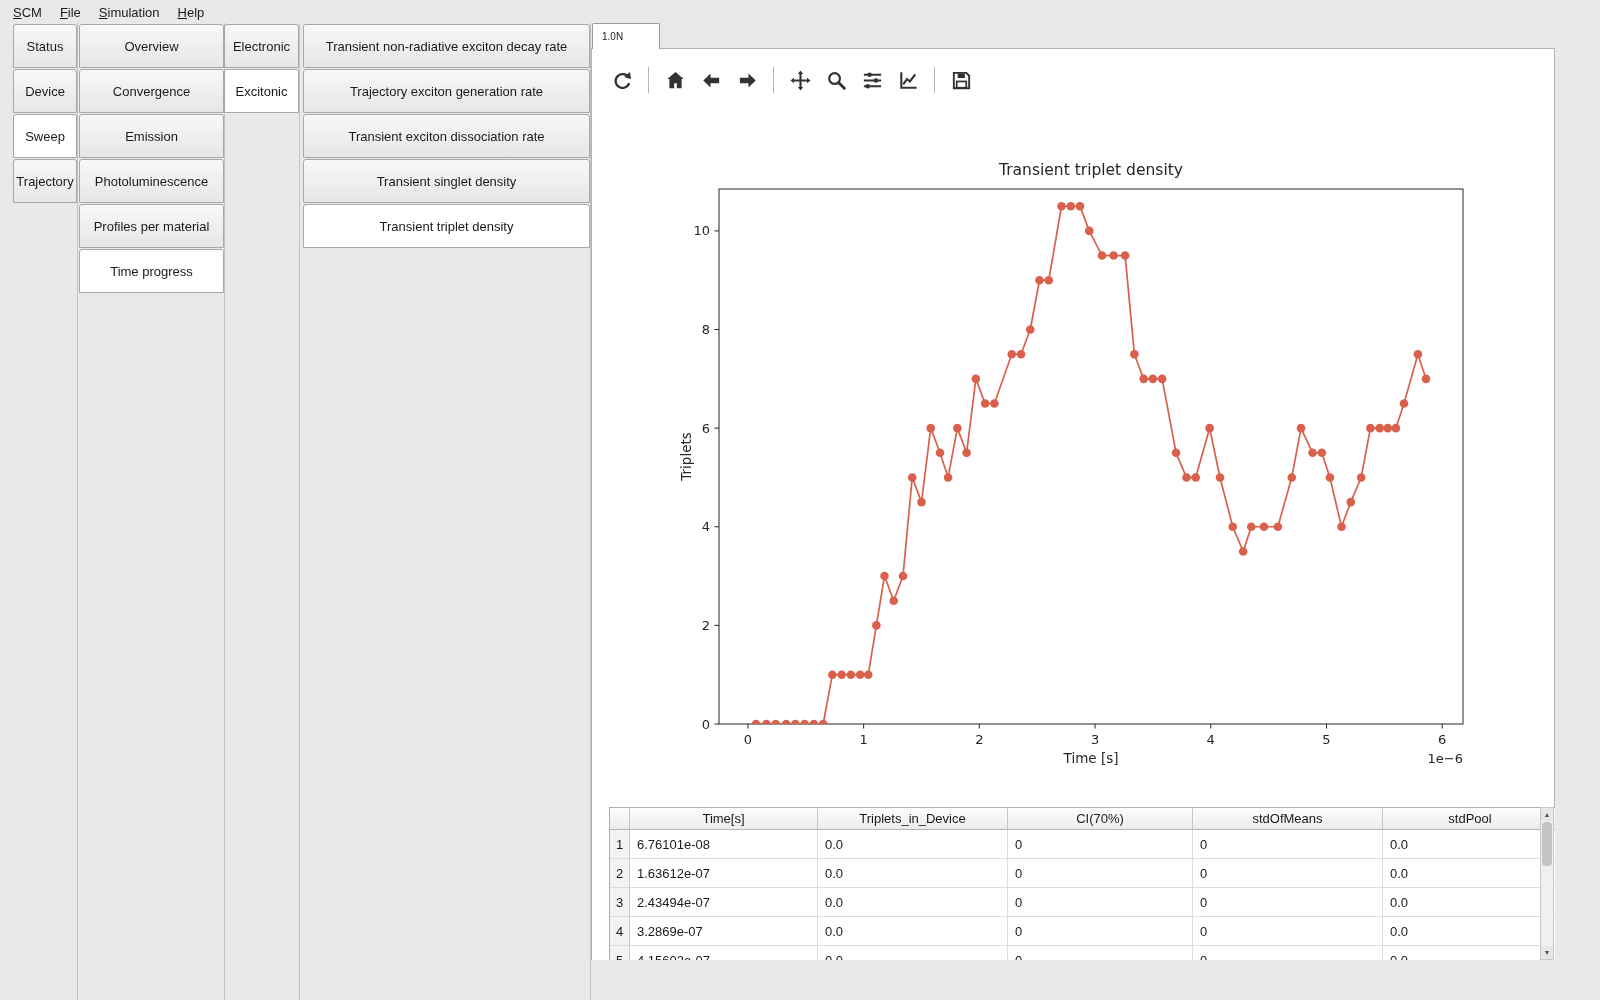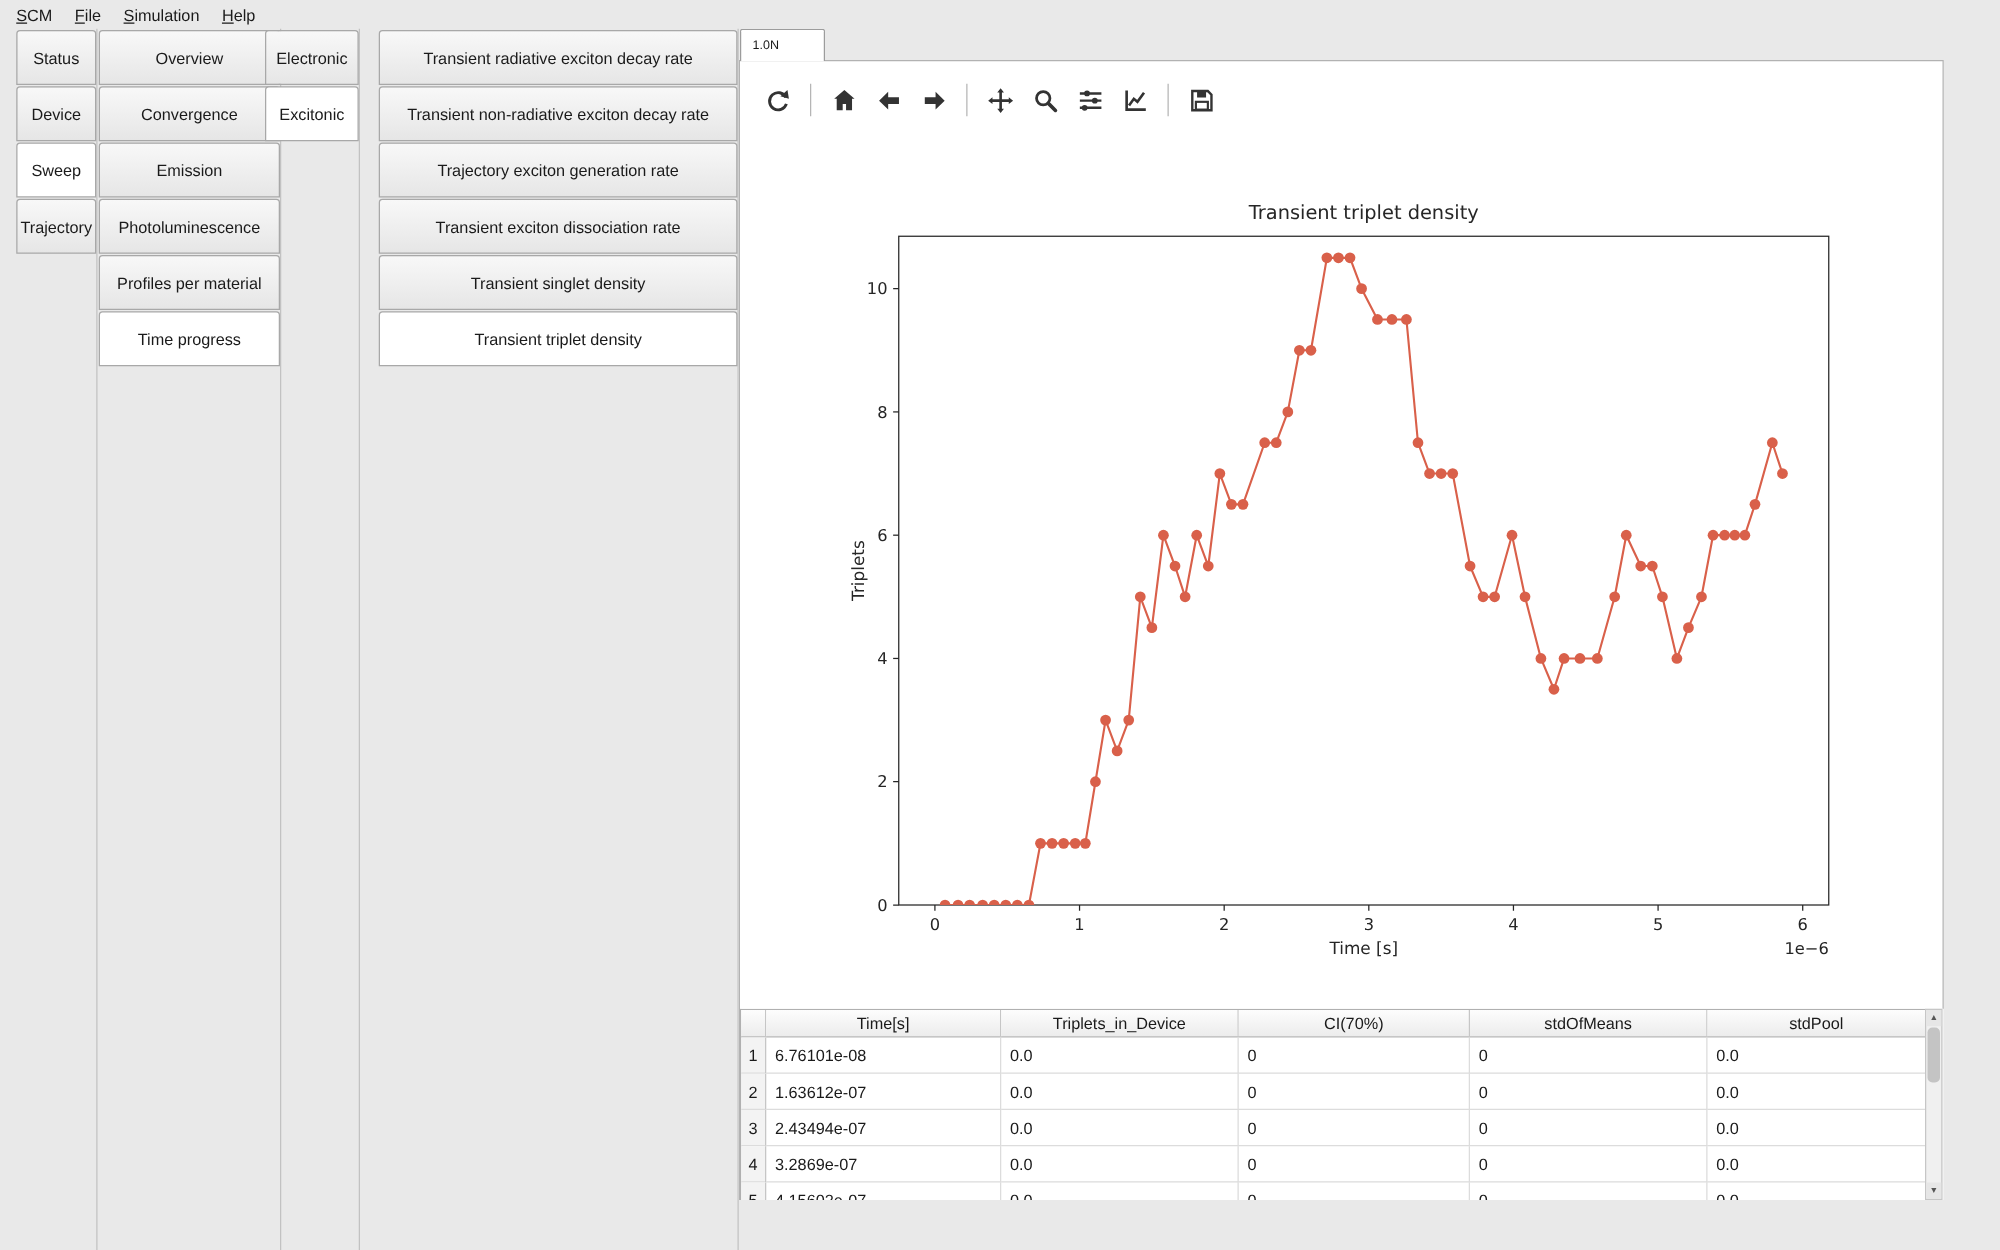--- a/index.html
+++ b/index.html
@@ -29,21 +29,21 @@
     position:absolute;left:591px;top:48px;width:964px;height:912px;
     background:#fff;border:1px solid #b2b2b2;z-index:1;
   }
   
   .plot-toolbar{position:absolute;left:14px;top:14px;height:34px;display:flex;align-items:center;gap:4px;}
   .tool-btn{width:32px;height:30px;display:flex;align-items:center;justify-content:center;border-radius:3px;cursor:default;}
   .tool-sep{width:1px;height:26px;background:#b5b5b5;margin:0 6px;}
   
   .chart-svg{position:absolute;left:1px;top:62px;font-family:"DejaVu Sans",sans-serif;}
   
-  .table-wrap{position:absolute;left:0px;top:758px;width:963px;height:153px;overflow:hidden;background:#fff;}
+  .table-wrap{position:absolute;left:0px;top:758px;width:963px;height:153px;overflow:hidden;background:#fff;padding-left:17px;}
   .data-table{
     display:grid;width:948px;
     grid-template-columns:20px 188px 190px 185px 190px 175px;
     grid-template-rows:22px;grid-auto-rows:29px;
     border-top:1px solid #b0b0b0;border-left:1px solid #b0b0b0;
     background:#fff;font-size:13px;
   }
   .tc{border-right:1px solid #dcdcdc;border-bottom:1px solid #dcdcdc;display:flex;align-items:center;padding:0 7px;overflow:hidden;white-space:nowrap;}
   .tc.th{justify-content:center;background:linear-gradient(#fdfdfd,#ececec);border-right:1px solid #c6c6c6;border-bottom:1px solid #b5b5b5;padding:0 2px;}
   .tc.rn{justify-content:center;background:#f3f3f3;border-right:1px solid #c6c6c6;padding:0 2px;}
@@ -70,26 +70,25 @@
     <div class="tab-btn">Trajectory</div>
   </div>
 <div class="nav-col" style="left:78px;width:147px;">
     <div class="tab-btn">Overview</div>
     <div class="tab-btn">Convergence</div>
     <div class="tab-btn">Emission</div>
     <div class="tab-btn">Photoluminescence</div>
     <div class="tab-btn">Profiles per material</div>
     <div class="tab-btn active">Time progress</div>
   </div>
-<div class="nav-col" style="left:211px;width:77px;">
+<div class="nav-col" style="left:223px;width:77px;">
     <div class="tab-btn">Electronic</div>
     <div class="tab-btn active">Excitonic</div>
   </div>
 <div class="nav-col" style="left:302px;width:289px;">
-    <div class="tab-btn">Transient radiative exciton decay rate</div>
     <div class="tab-btn">Transient non-radiative exciton decay rate</div>
     <div class="tab-btn">Trajectory exciton generation rate</div>
     <div class="tab-btn">Transient exciton dissociation rate</div>
     <div class="tab-btn">Transient singlet density</div>
     <div class="tab-btn active">Transient triplet density</div>
   </div>
 
 <div class="doc-tab">
   <span>1.0N</span>
 </div>

